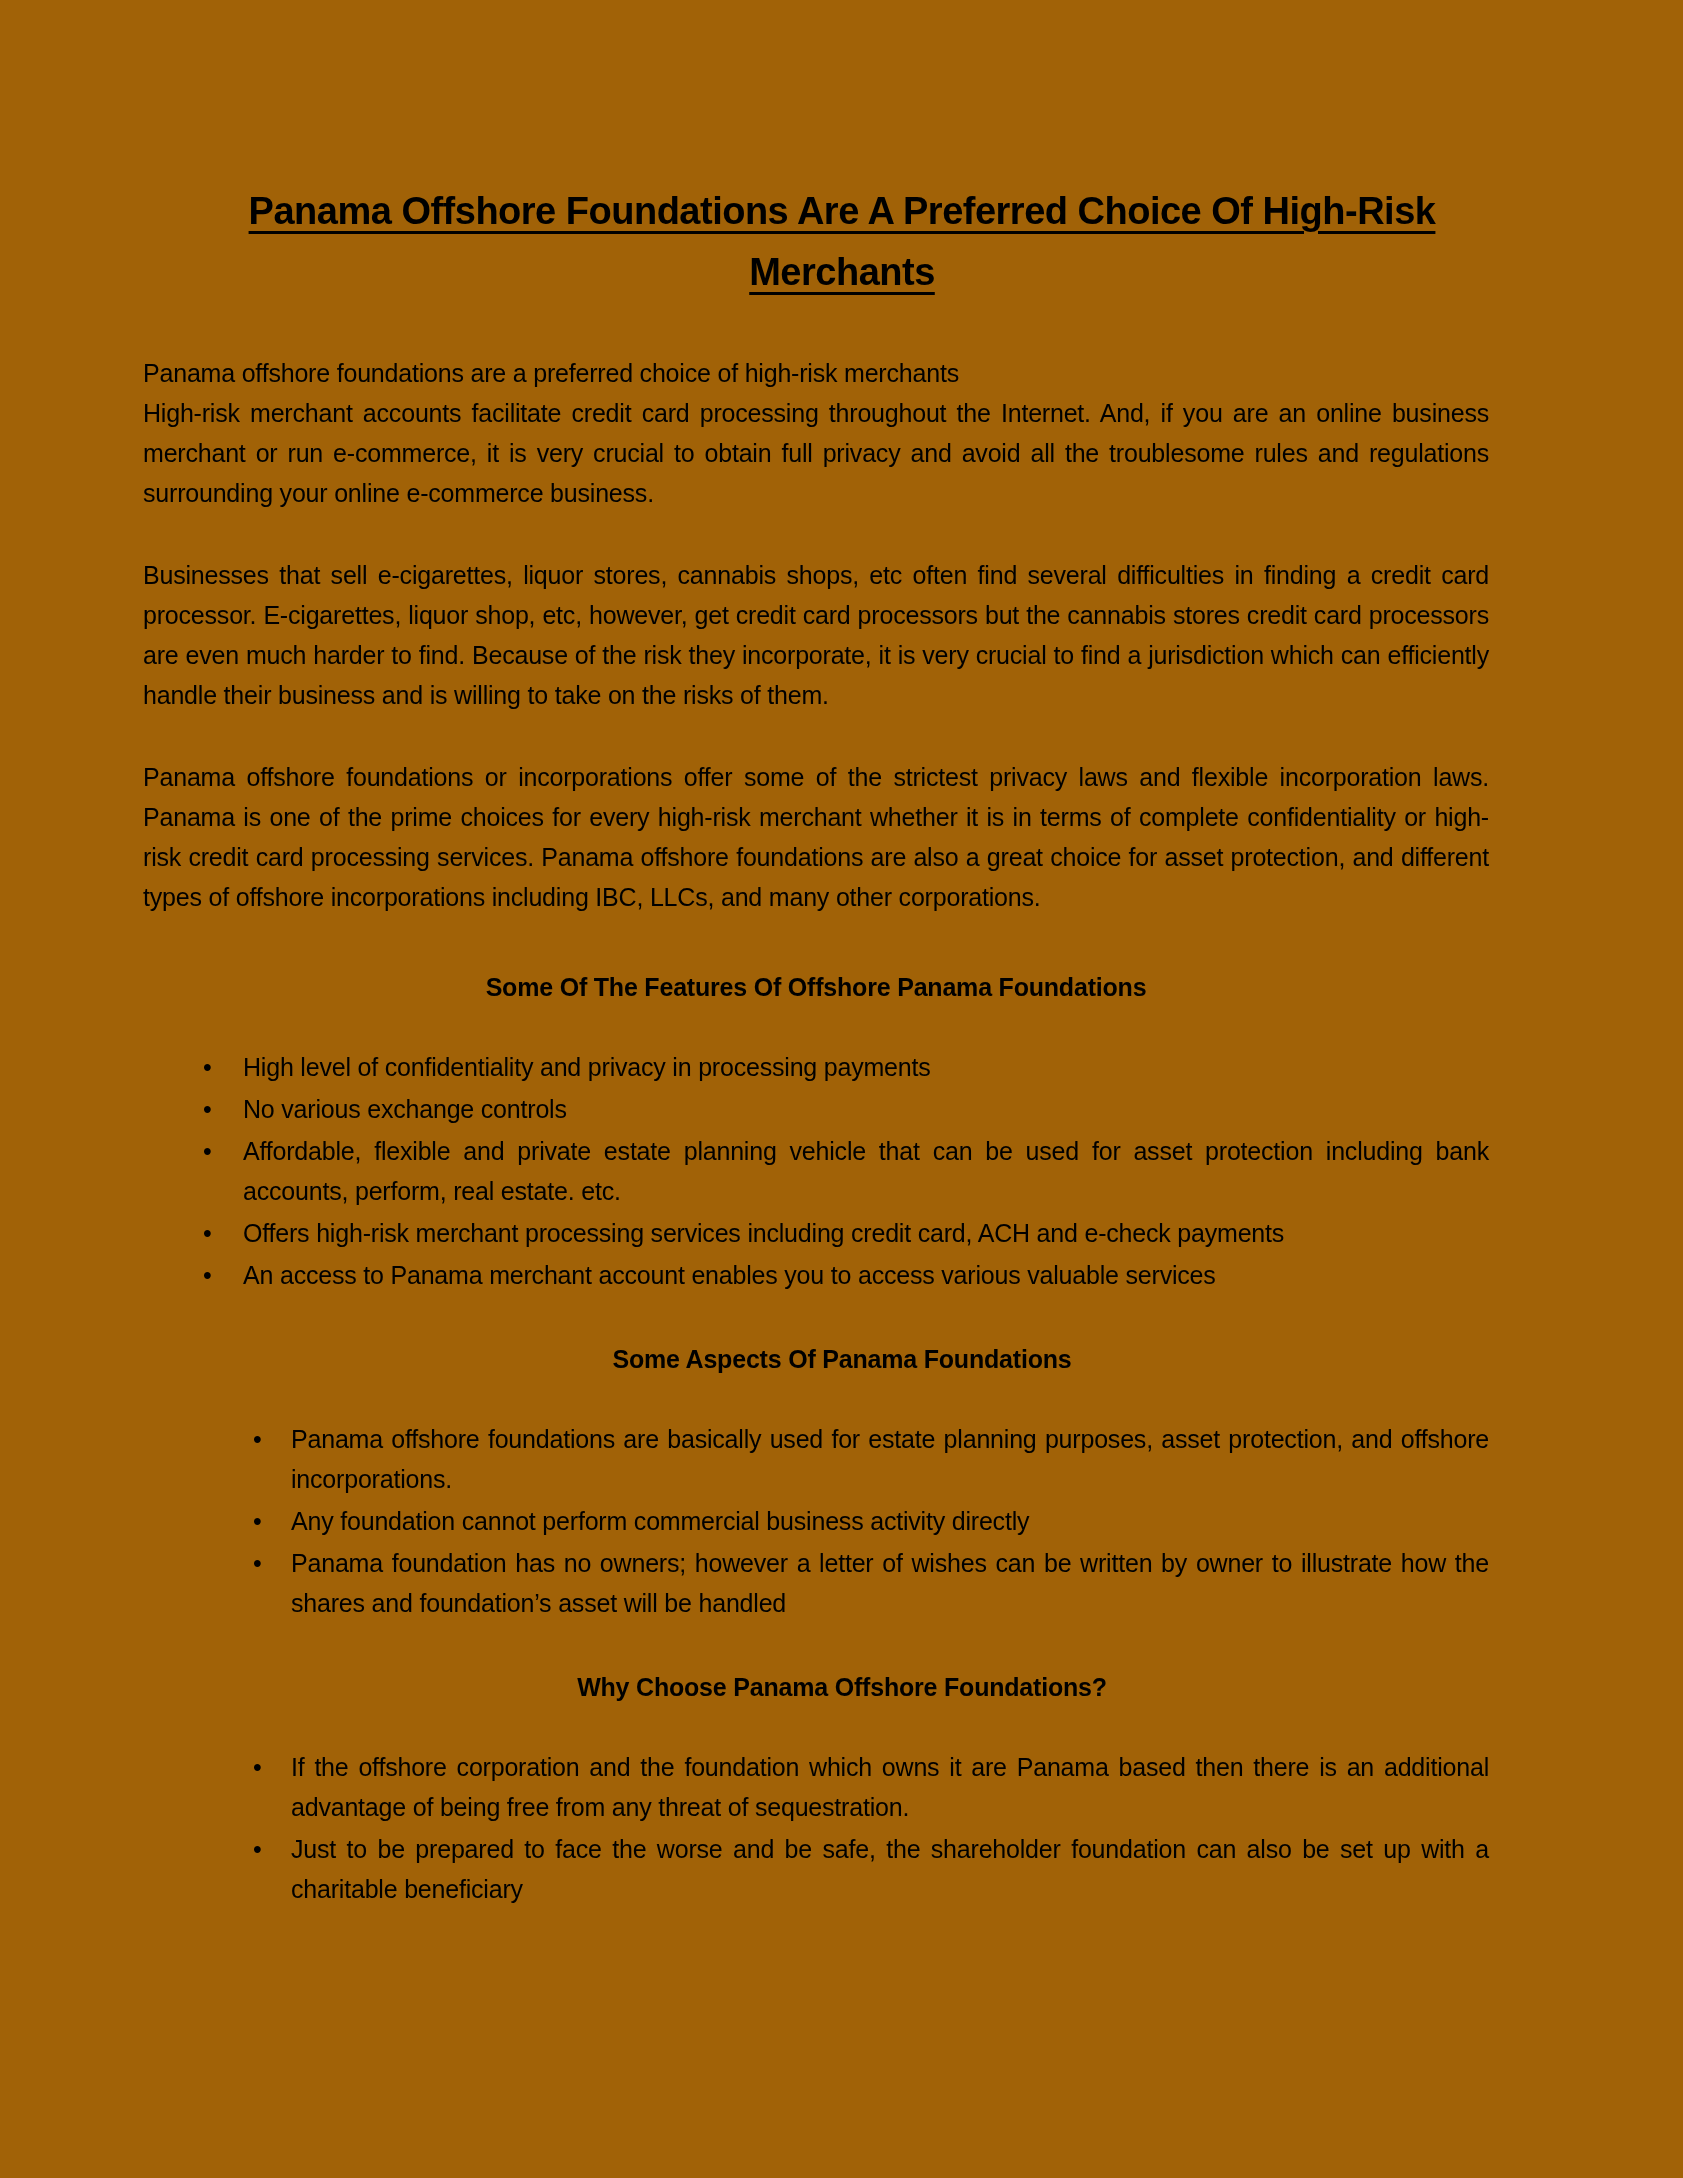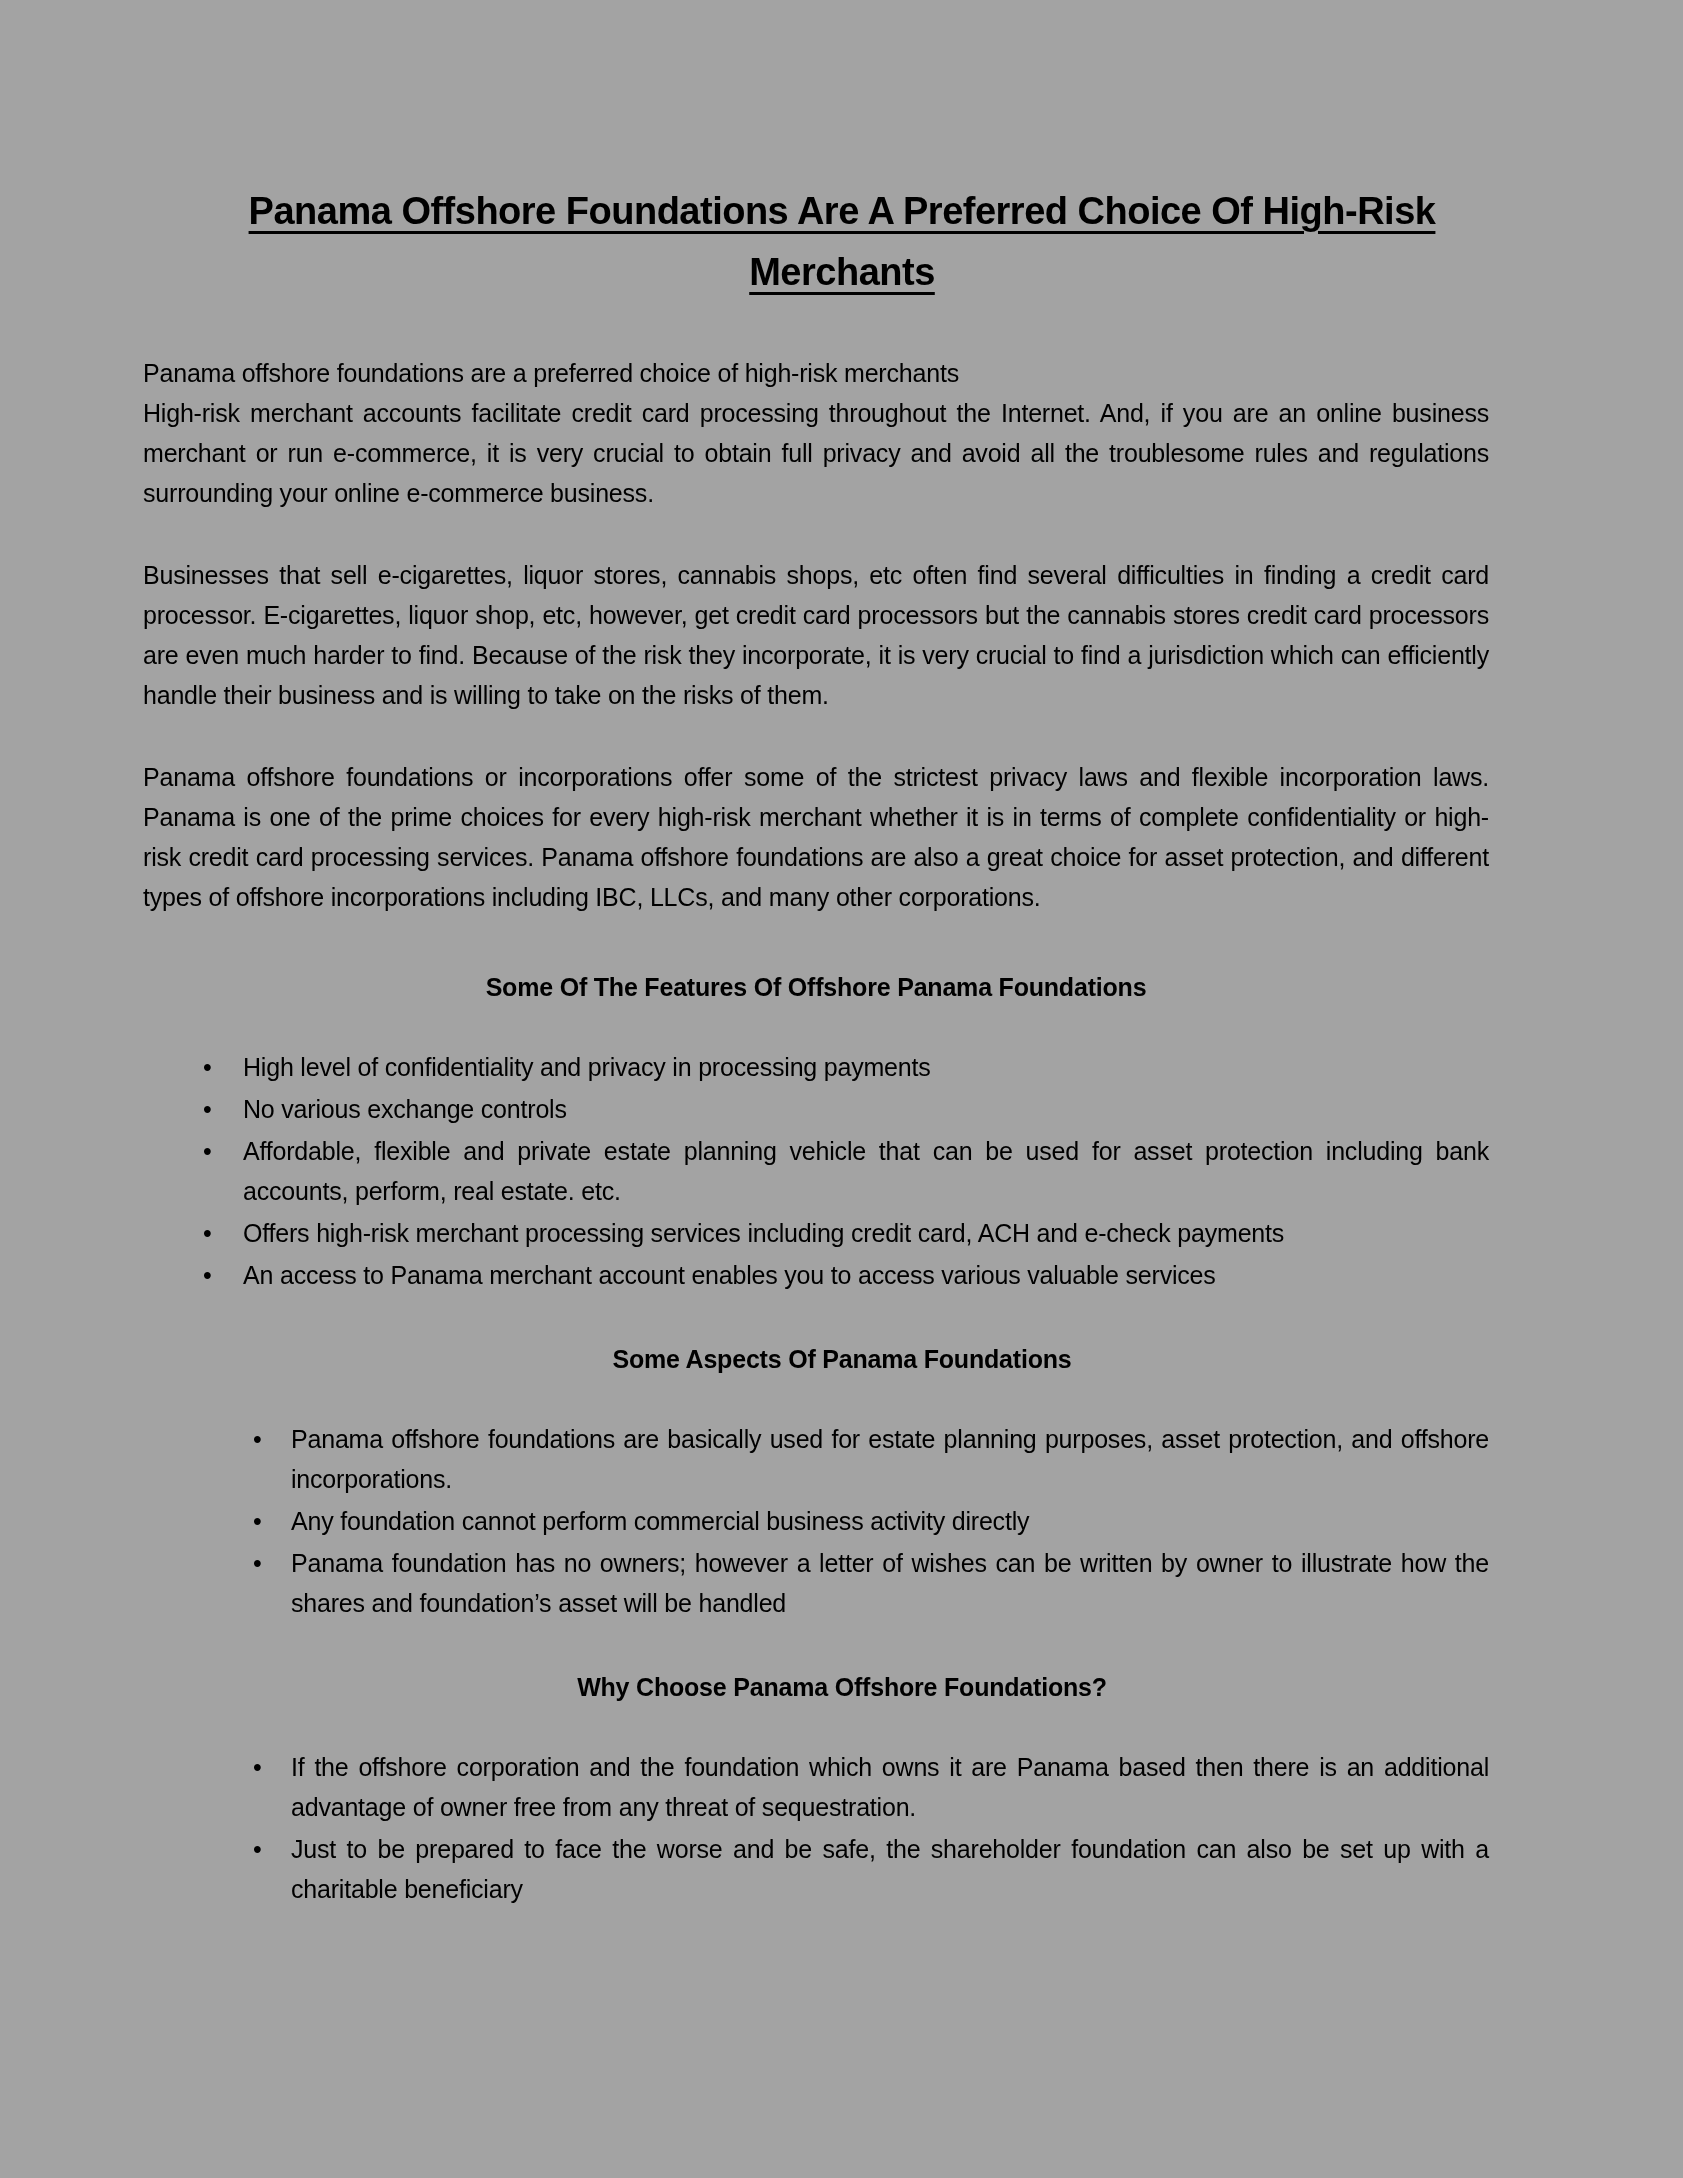--- a/index.html
+++ b/index.html
@@ -2,21 +2,21 @@
 <html><head>
 <meta charset="utf-8">
 <style>
   * { margin: 0; padding: 0; box-sizing: border-box; }
   html, body { background: #e8e8e8; }
   .page {
     position: relative;
     width: 1683px;
     height: 2178px;
     margin: 0 auto;
-    background: #a3a3a3;
+    background: #a16207;
     color: #000000;
     font-family: "Liberation Sans", "DejaVu Sans", sans-serif;
     padding: 181px 143px 0 143px;
     overflow: hidden;
   }
   .title {
     width: 1398px;
     text-align: center;
     font-size: 38px;
     line-height: 61px;
@@ -114,21 +114,21 @@
       <span class="bullet">•</span>
       <span>Panama foundation has no owners; however a letter of wishes can be written by owner to illustrate how the shares and foundation’s asset will be handled</span>
     </div>
   </div>
 
   <div class="heading h-gap">Why Choose Panama Offshore Foundations?</div>
 
   <div class="bodytext list list-b">
     <div class="li">
       <span class="bullet">•</span>
-      <span>If the offshore corporation and the foundation which owns it are Panama based then there is an additional advantage of owner free from any threat of sequestration.</span>
+      <span>If the offshore corporation and the foundation which owns it are Panama based then there is an additional advantage of being free from any threat of sequestration.</span>
     </div>
     <div class="li">
       <span class="bullet">•</span>
       <span>Just to be prepared to face the worse and be safe, the shareholder foundation can also be set up with a charitable beneficiary</span>
     </div>
   </div>
 
 </div>
 
 

